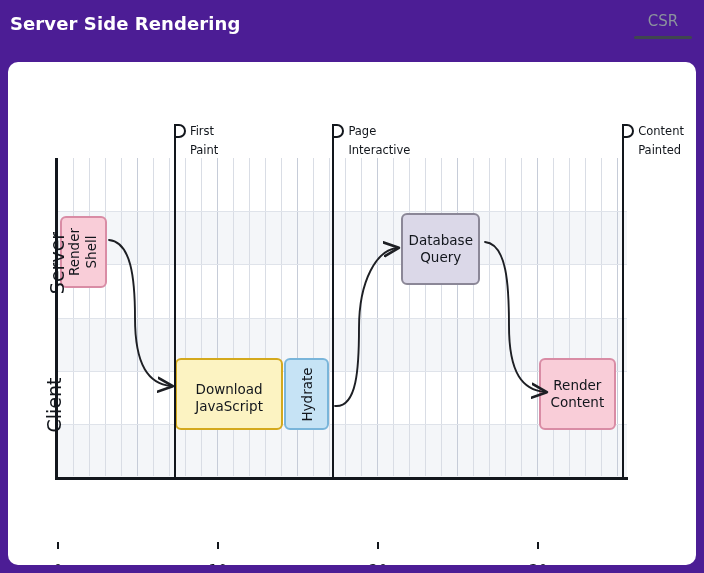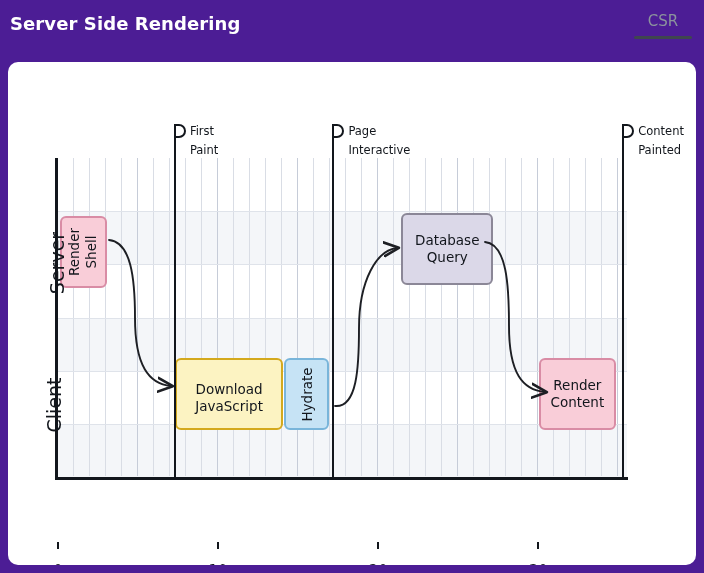--- a/index.html
+++ b/index.html
@@ -192,21 +192,21 @@
       <div id="boxes">
           <div class="box vertical" style="left: 3.20225px; width: 46.4326px; top: 58px; height: 72px; background: rgb(249, 205, 216); border-color: rgb(217, 140, 165);">
             <span class="vtext" style="white-space: pre-line; text-align: center;">Render
 Shell</span>
           </div>
           <div class="box" style="left: 118.483px; width: 107.275px; top: 200px; height: 72px; background: rgb(252, 243, 194); border-color: rgb(212, 169, 29);"><span style="white-space: pre-line; margin-top: 7px;">Download
 JavaScript</span></div>
           <div class="box vertical" style="left: 227.36px; width: 44.8315px; top: 200px; height: 72px; background: rgb(198, 227, 245); border-color: rgb(121, 181, 218);">
             <span class="vtext" style="white-space: pre-line; text-align: center;">Hydrate</span>
           </div>
-          <div class="box" style="left: 344.242px; width: 92px; top: 55px; height: 72px; background: rgb(219, 216, 232); border-color: rgb(139, 135, 151);"><span style="white-space: pre-line;">Database
+          <div class="box" style="left: 344.242px; width: 79px; top: 55px; height: 72px; background: rgb(219, 216, 232); border-color: rgb(139, 135, 151);"><span style="white-space: pre-line;">Database
 Query</span></div>
           <div class="box" style="left: 481.938px; width: 76.8539px; top: 200px; height: 72px; background: rgb(249, 205, 216); border-color: rgb(217, 140, 165);"><span style="white-space: pre-line;">Render
 Content</span></div>
         </div>
       <svg class="arrows" id="arrows" width="570" height="318" viewBox="0 0 570 318">
         <defs>
           <marker id="ah" markerWidth="9" markerHeight="9" refX="7" refY="4.5" orient="auto" markerUnits="strokeWidth">
             <path d="M0,0.8 L8,4.5 L0,8.2" fill="none" stroke="#1d1f24" stroke-width="1.4" stroke-linecap="round" stroke-linejoin="round"></path>
           </marker>
         </defs>

